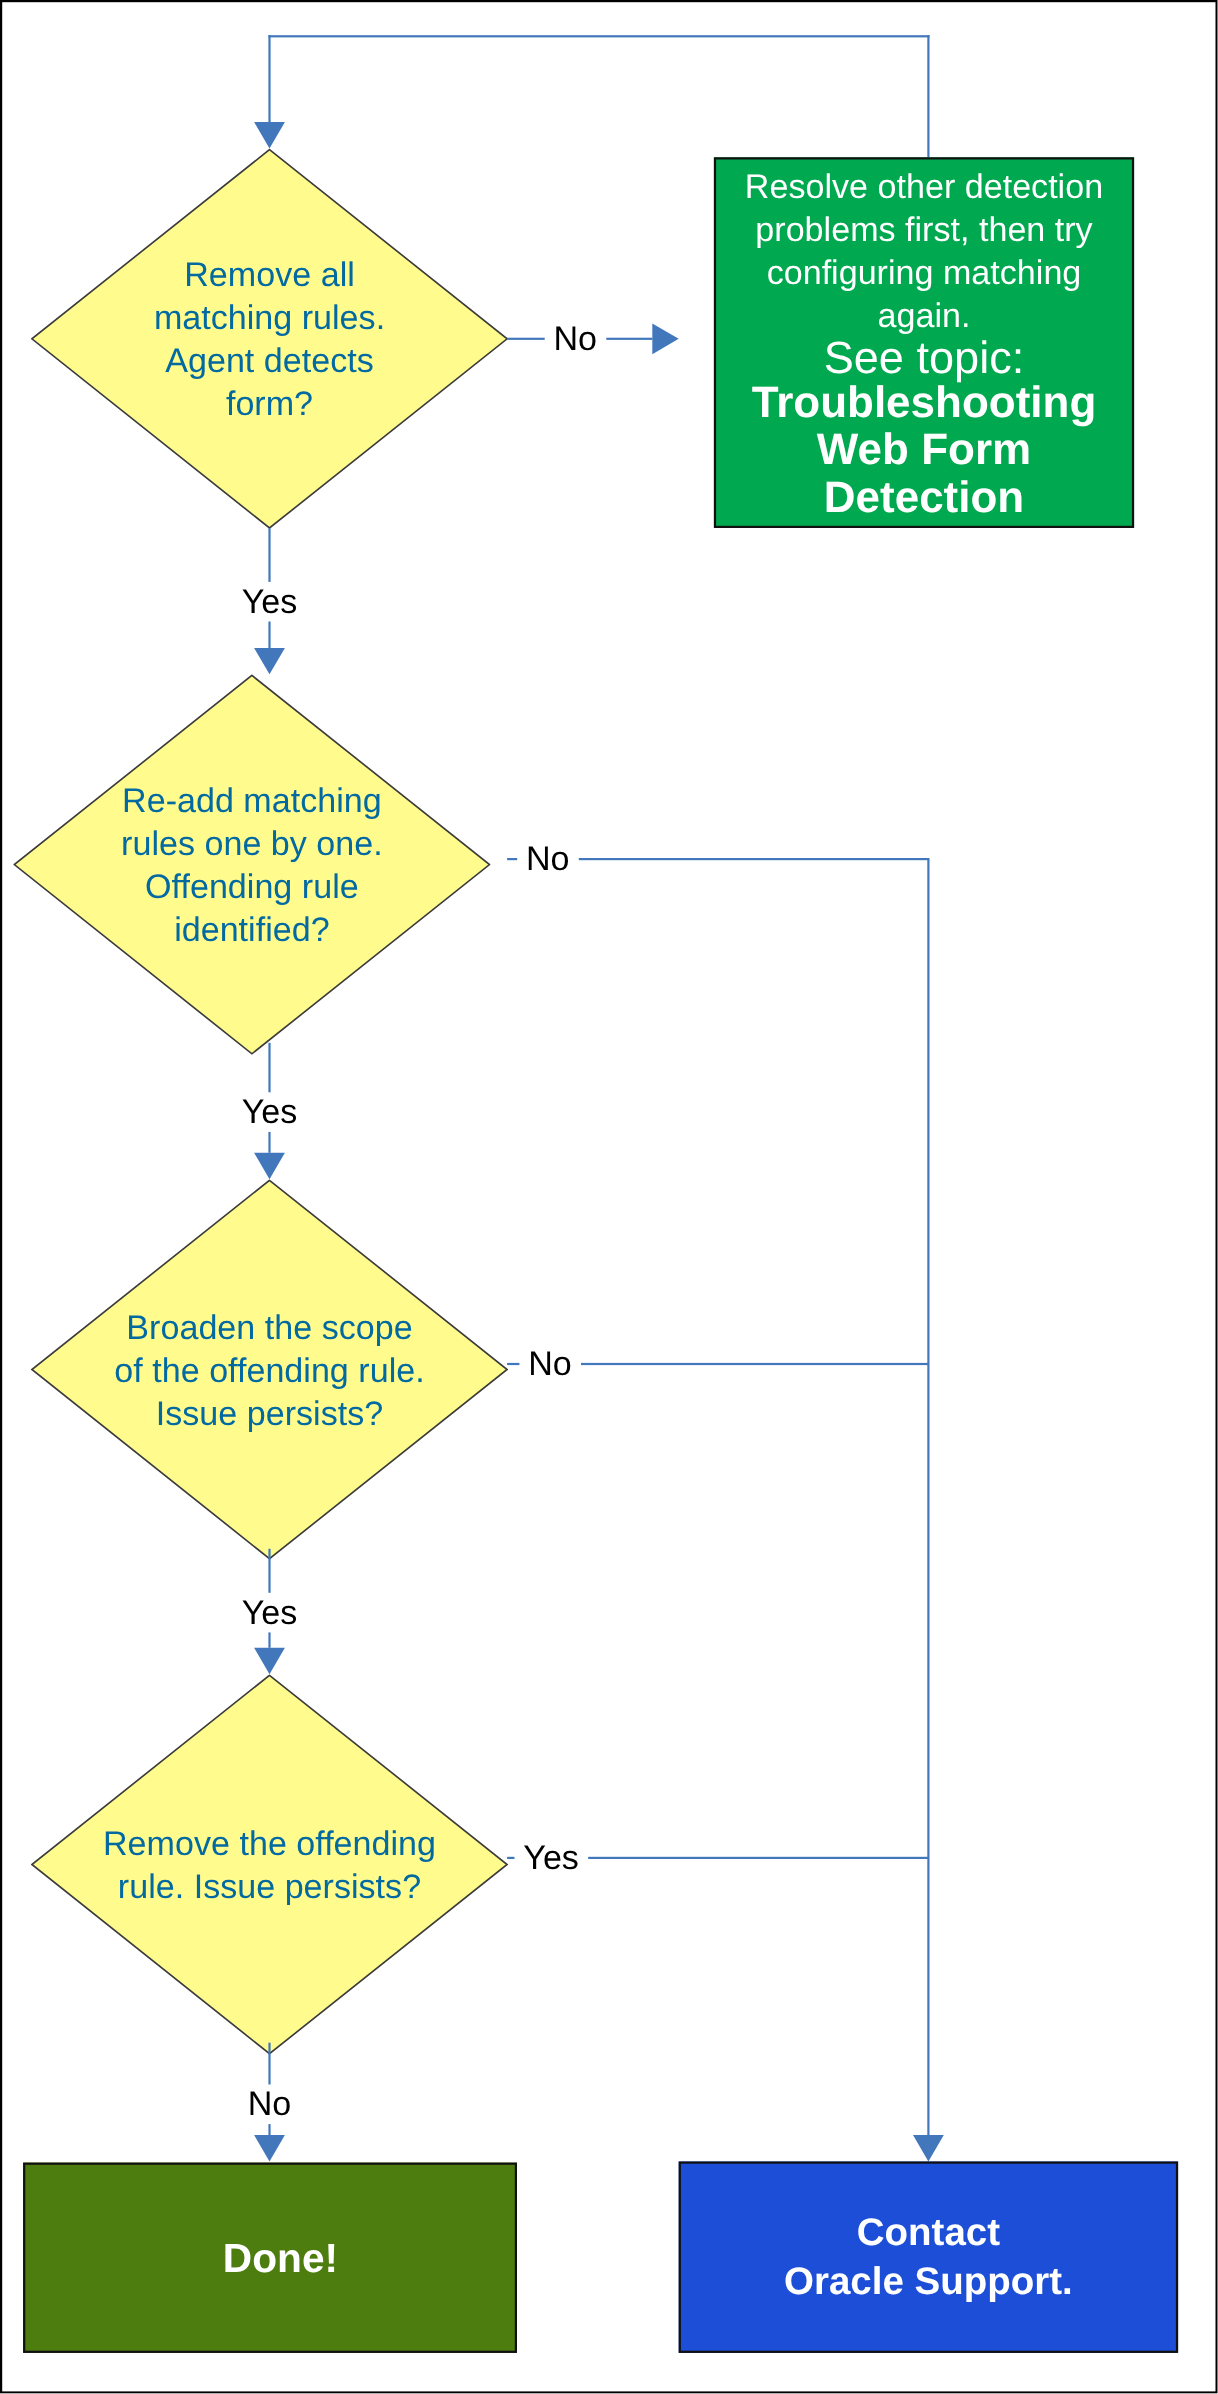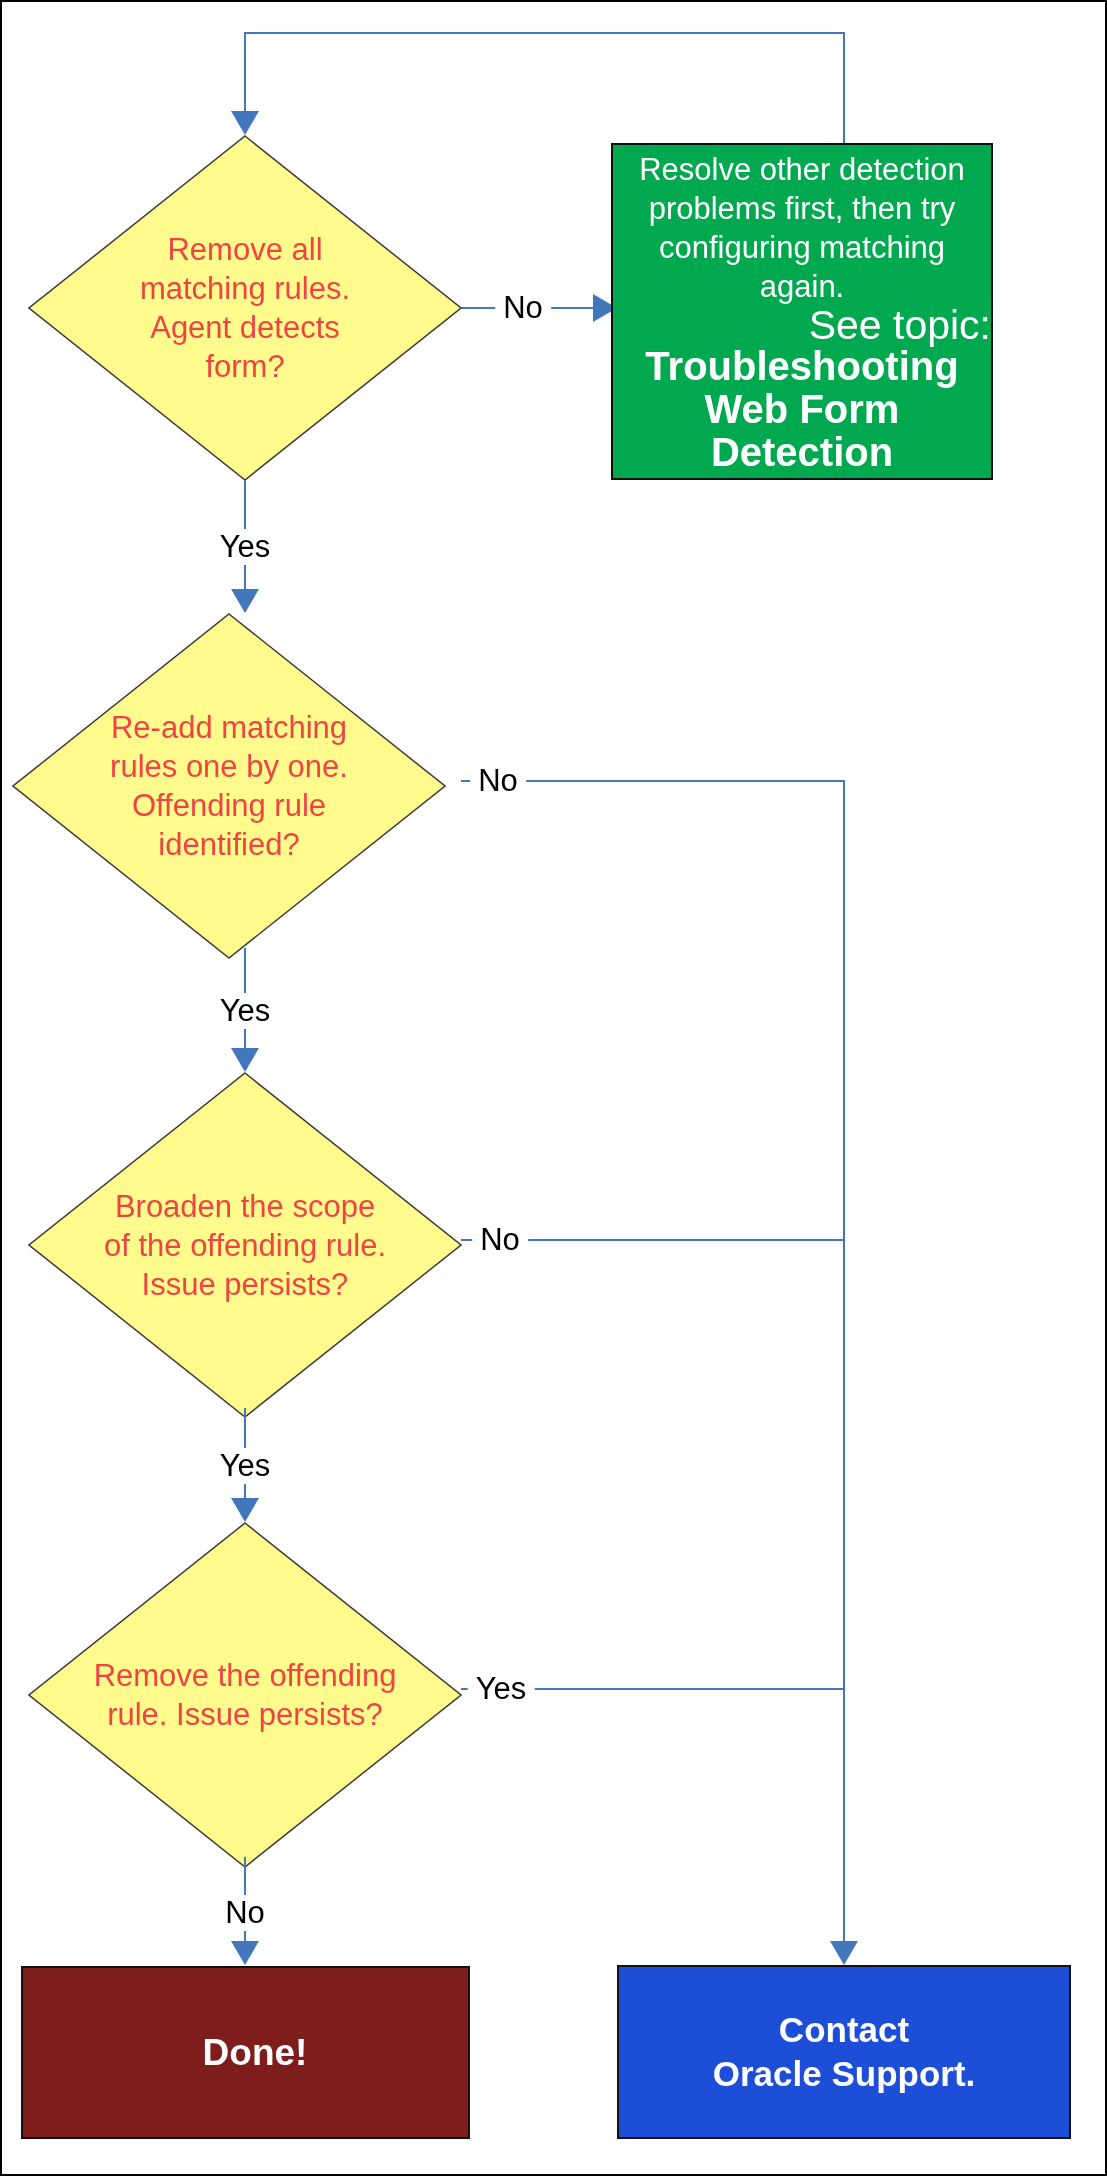--- a/index.html
+++ b/index.html
@@ -21,28 +21,28 @@
     border-top:24px solid #4277BC;}
   .arr-right{position:absolute;width:0;height:0;
     border-top:14px solid transparent;border-bottom:14px solid transparent;
     border-left:24px solid #4277BC;}
   
   .diamond{position:absolute;width:434px;height:346px;}
   .diamond svg{position:absolute;left:0;top:0;display:block;}
   .diamond .dtext{
     position:absolute;left:0;top:0;width:100%;height:100%;
     display:flex;align-items:center;justify-content:center;text-align:center;
-    font-size:31px;line-height:39px;color:#ef4444;white-space:pre-line;
+    font-size:31px;line-height:39px;color:#0369a1;white-space:pre-line;
   }
   
   .rect{position:absolute;box-sizing:border-box;border:2px solid #111111;
     display:flex;flex-direction:column;align-items:center;justify-content:center;
     text-align:center;color:#ffffff;}
   .rect-green{background:#00A94F;}
-  .rect-purple{background:#7f1d1d;padding-left:19px;}
+  .rect-purple{background:#4d7c0f;padding-left:19px;}
   .rect-orange{background:#1d4ed8;}
   .green-para{font-size:31px;line-height:39px;white-space:pre-line;}
   .green-see{font-size:41px;line-height:39px;white-space:pre-line;}
   .green-topic{font-size:40px;line-height:43px;font-weight:bold;white-space:pre-line;}
   .done-text{font-size:37px;font-weight:bold;}
   .contact-text{font-size:35px;line-height:44px;font-weight:bold;white-space:pre-line;}
   
   .elabel{
     position:absolute;transform:translate(-50%,-50%);
     background:#ffffff;padding:0 8px;
@@ -66,21 +66,21 @@
     <div class="dtext">Remove all
 matching rules.
 Agent detects
 form?</div>
   </div>
 
   <div class="hline" style="left:459px;top:305px;width:132px;"></div>
   <div class="arr-right" style="left:591px;top:292px;"></div>
   <div class="elabel" style="left:521px;top:306px;">No</div>
 
-  <div class="rect rect-green" style="left:609px;top:141px;width:382px;height:337px;align-items:flex-end;">
+  <div class="rect rect-green" style="left:647px;top:141px;width:382px;height:337px;">
     <div class="green-para">Resolve other detection
 problems first, then try
 configuring matching again.</div>
     <div class="green-see">See topic:</div>
     <div class="green-topic">Troubleshooting
 Web Form Detection</div>
   </div>
 
   <div class="vline" style="left:242px;top:478px;height:110px;"></div>
   <div class="arr-down" style="left:229px;top:587px;"></div>

